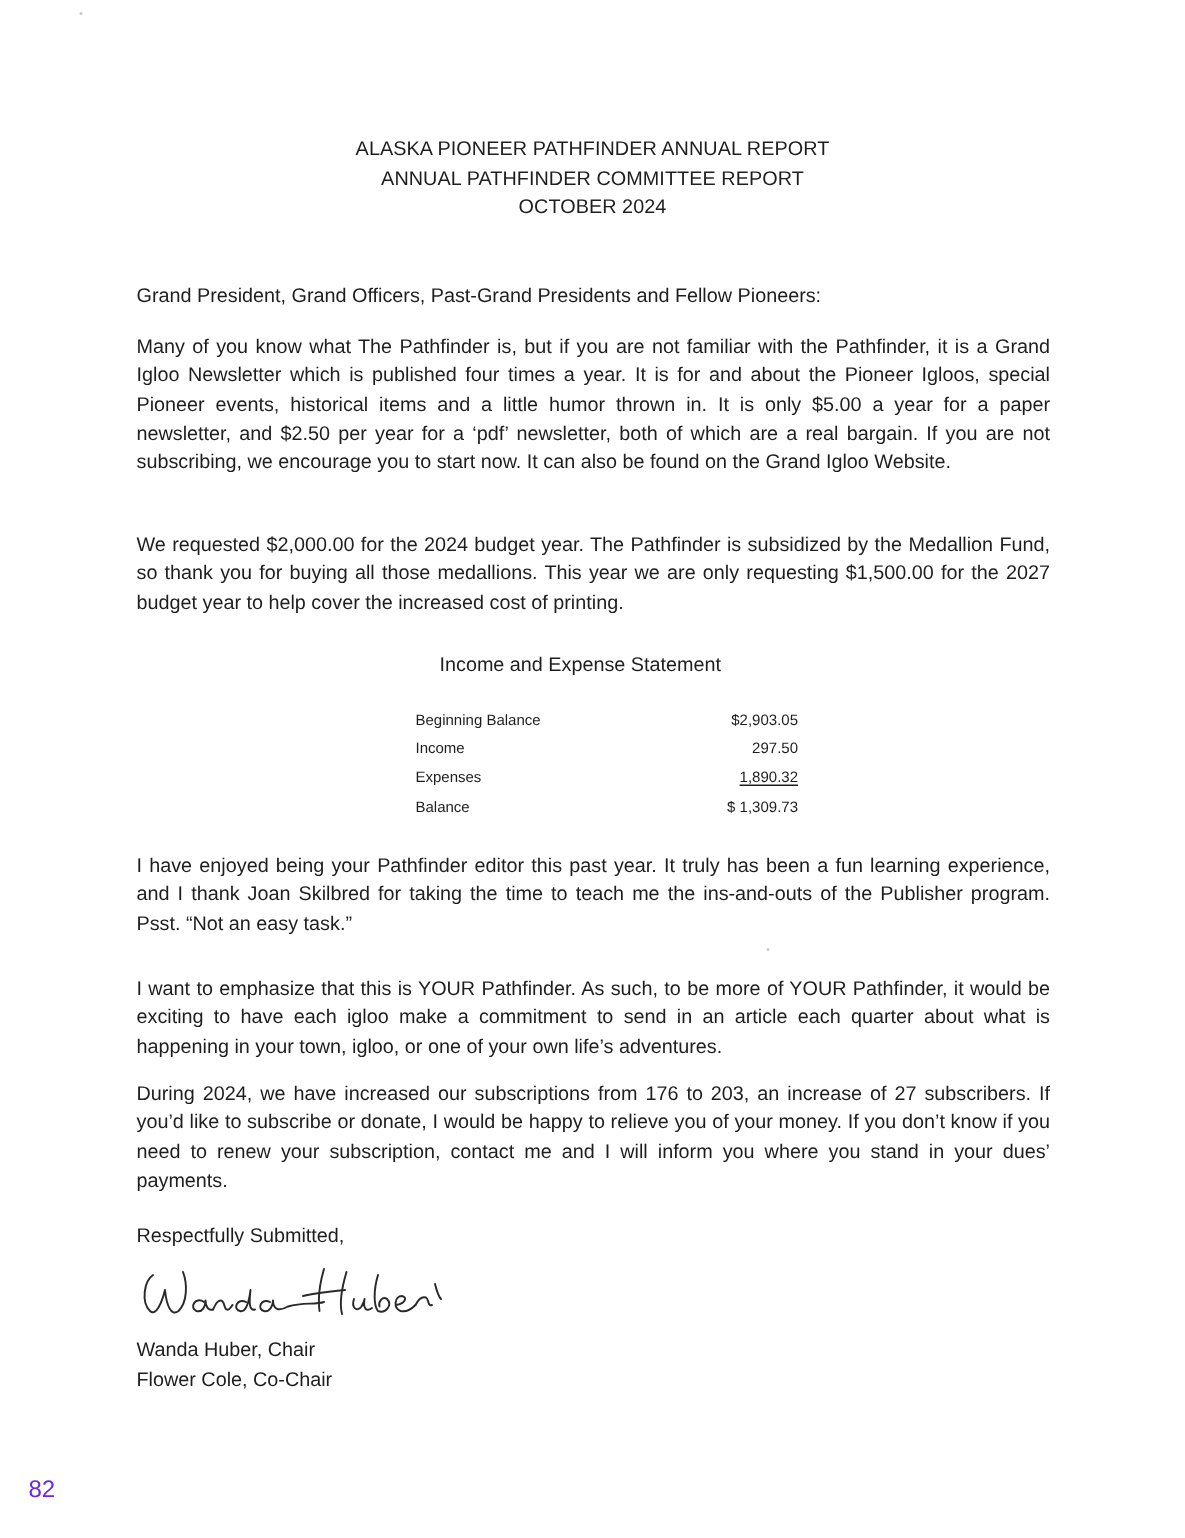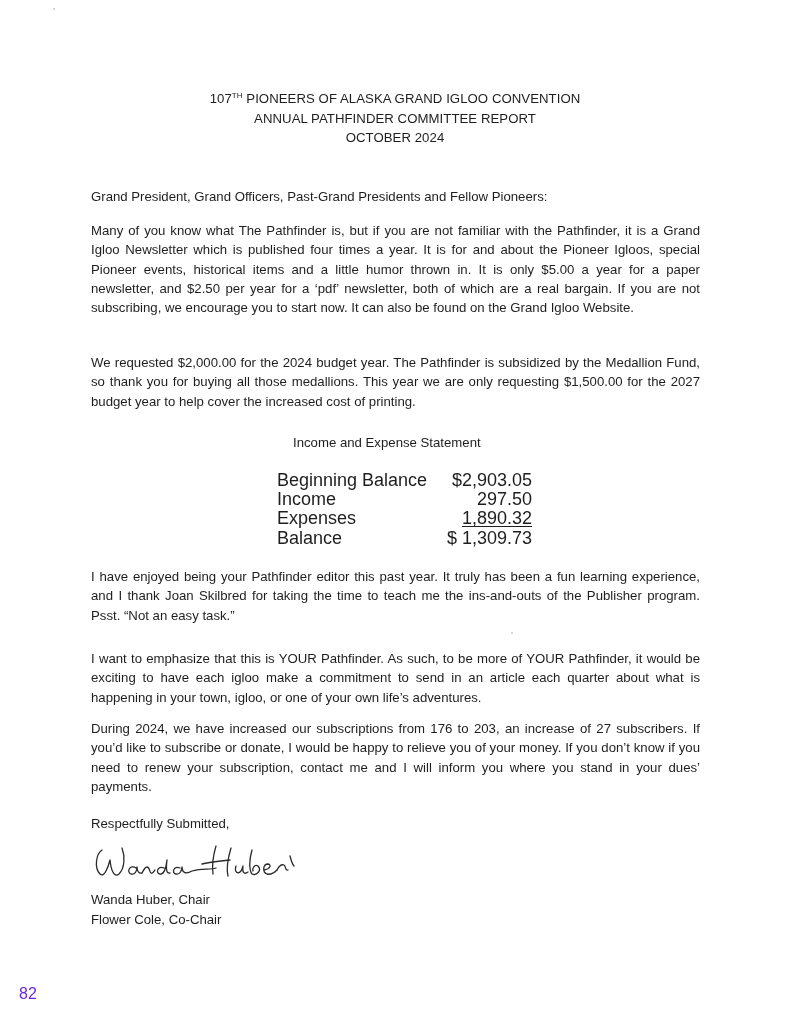--- a/index.html
+++ b/index.html
@@ -13,40 +13,40 @@
     .header div { white-space: nowrap; }
     .header sup { font-size: 8px; vertical-align: 5px; line-height: 0; }
     .salutation { position: absolute; left: 91px; top: 187px; font-size: 13.2px; line-height: 19px; white-space: nowrap; }
     .para { position: absolute; left: 91px; width: 609px; font-size: 13.2px; line-height: 19.3px; text-align: justify; }
     .p1 { top: 221px; }
     .p2 { top: 353px; }
     .p3 { top: 567px; }
     .p4 { top: 649px; }
     .p5 { top: 719px; }
     .stmt-title { position: absolute; left: 293px; top: 433px; font-size: 13.2px; line-height: 19px; white-space: nowrap; }
-    .stmt { position: absolute; left: 277px; top: 471px; width: 255px; font-size: 18px; line-height: 19.2px; }
+    .stmt { position: absolute; left: 277px; top: 471px; width: 255px; font-size: 10px; line-height: 19.2px; }
     .stmt-row { display: flex; justify-content: space-between; height: 19.2px; }
     .stmt-row .amt { text-align: right; min-width: 80px; }
     .stmt-row .amt.ul span { text-decoration: underline; text-underline-offset: 2px; }
     .closing { position: absolute; left: 91px; top: 814px; font-size: 13.2px; line-height: 19px; white-space: nowrap; }
     .signature { position: absolute; left: 92px; top: 838px; width: 225px; height: 48px; }
     .names { position: absolute; left: 91px; top: 890px; font-size: 13.2px; line-height: 19.5px; white-space: nowrap; }
     .page-number { position: absolute; left: 19px; top: 985px; font-size: 16px; color: #6d28d9; font-family: "Liberation Sans", sans-serif; }
     .speck { position: absolute; width: 2px; height: 2px; background: #c9c9c9; border-radius: 50%; }
   </style>
 </head>
 <body>
 
 <div class="page">
 
   <div class="speck" style="left:53px; top:8px;"></div>
   <div class="speck" style="left:511px; top:632px;"></div>
 
   <div class="header">
-    <div><span>107</span><sup>TH</sup><span> PIONEERS OF ALASKA GRAND IGLOO CONVENTION</span></div>
+    <div>ALASKA PIONEER PATHFINDER ANNUAL REPORT</div>
     <div>ANNUAL PATHFINDER COMMITTEE REPORT</div>
     <div>OCTOBER 2024</div>
   </div>
 
   <div class="salutation">Grand President, Grand Officers, Past-Grand Presidents and Fellow Pioneers:</div>
 
   <div class="para p1">Many of you know what The Pathfinder is, but if you are not familiar with the Pathfinder, it is a Grand Igloo Newsletter which is published four times a year.  It is for and about the Pioneer Igloos, special Pioneer events, historical items and a little humor thrown in.  It is only $5.00 a year for a paper newsletter,  and $2.50 per year for a ‘pdf’ newsletter, both of which are a real bargain.  If you are not subscribing, we encourage you to start now.  It can also be found on the Grand Igloo Website.</div>
   <div class="para p2">We requested $2,000.00 for the 2024 budget year.  The Pathfinder is subsidized by the Medallion Fund, so thank you for buying all those medallions.  This year we are only requesting $1,500.00 for the 2027 budget year to help cover the increased cost of printing.</div>
 
   <div class="stmt-title">Income and Expense Statement</div>

